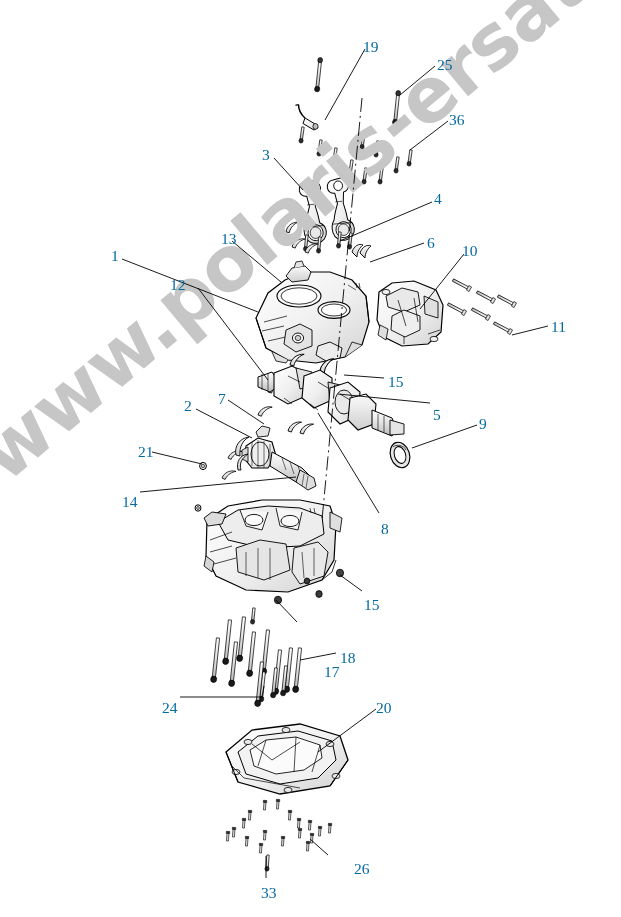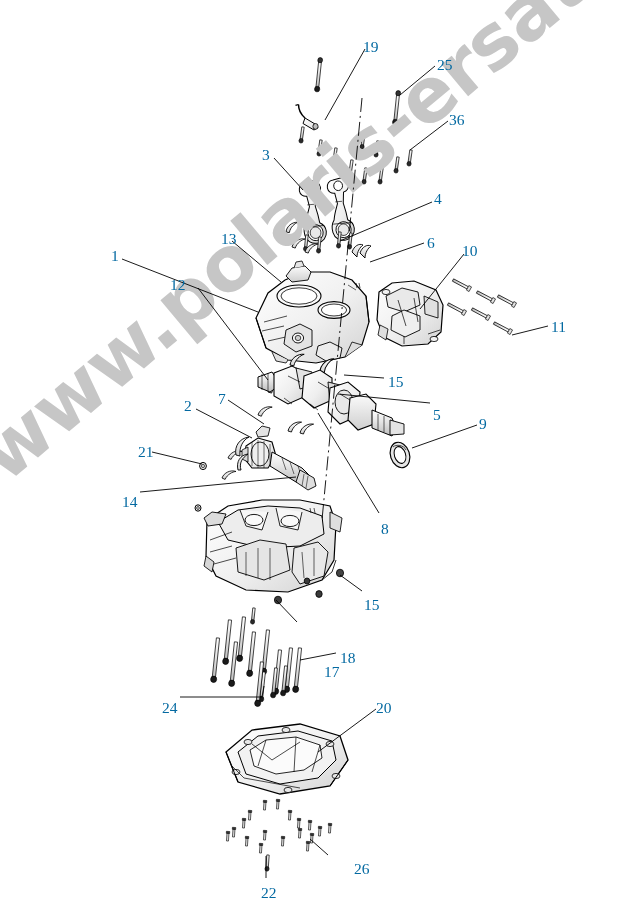--- a/index.html
+++ b/index.html
@@ -577,20 +577,20 @@
       <div class="callout" style="left: 170px; top: 277px;">12</div>
       <div class="callout" style="left: 221px; top: 231px;">13</div>
       <div class="callout" style="left: 122px; top: 494px; text-align: right;">14</div>
       <div class="callout" style="left: 388px; top: 374px;">15</div>
       <div class="callout" style="left: 364px; top: 597px;">15</div>
       <div class="callout" style="left: 299px; top: 664px; margin-left: 25px;">17</div>
       <div class="callout" style="left: 340px; top: 650px;">18</div>
       <div class="callout" style="left: 363px; top: 39px;">19</div>
       <div class="callout" style="left: 376px; top: 700px;">20</div>
       <div class="callout" style="left: 138px; top: 444px;">21</div>
-      <div class="callout" style="left: 261px; top: 885px;">22</div>
+      <div class="callout" style="left: 261px; top: 885px;">33</div>
       <div class="callout" style="left: 449px; top: 112px;">36</div>
       <div class="callout" style="left: 162px; top: 700px;">24</div>
       <div class="callout" style="left: 437px; top: 57px;">25</div>
       <div class="callout" style="left: 330px; top: 861px; margin-left: 24px;">26</div>
     </div>
 
 </div>
 
 </body></html>

